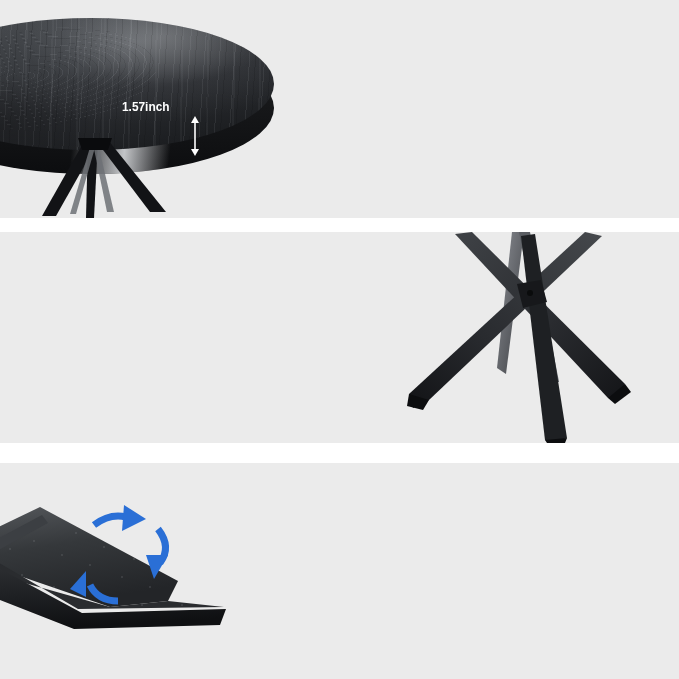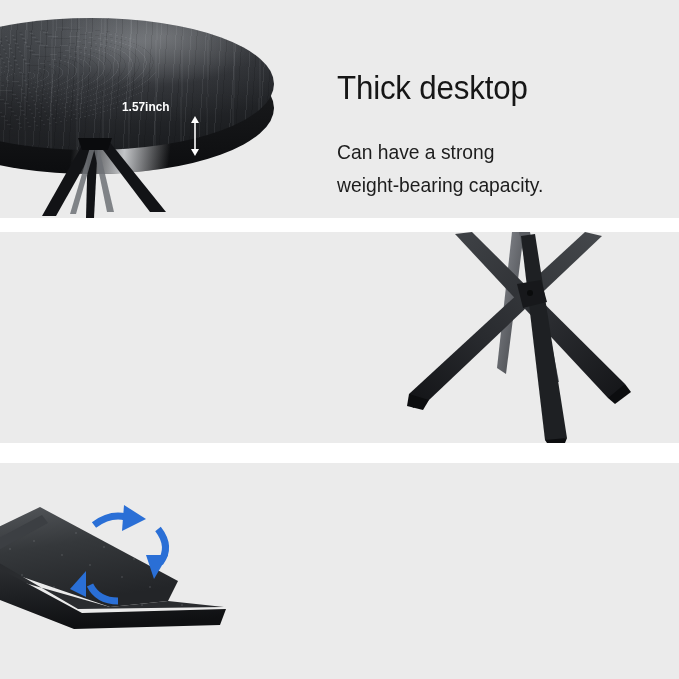--- a/index.html
+++ b/index.html
@@ -210,27 +210,20 @@
 
     <div id="dim-callout">
       <span class="dim-label">1.57inch</span>
       <svg class="dim-arrow" width="12" height="40" viewBox="0 0 12 40">
         <line x1="6" y1="4" x2="6" y2="36" stroke="#ffffff" stroke-width="1.6"></line>
         <polygon points="6,0 10,7 2,7" fill="#ffffff"></polygon>
         <polygon points="6,40 10,33 2,33" fill="#ffffff"></polygon>
       </svg>
     </div>
 
-    <div class="text-block" id="text-1">
-      <h2 class="heading">Thick desktop</h2>
-      <p class="body-text">
-        <span class="line">Can have a strong</span>
-        <span class="line">weight-bearing capacity.</span>
-      </p>
-    </div>
   </section>
 
   <section class="panel" id="panel-2">
 
     <svg id="art-crossedlegs" viewBox="0 0 280 211">
       <defs>
         <linearGradient id="legA" x1="0" y1="0" x2="1" y2="1">
           <stop offset="0%" stop-color="#3f4246"></stop>
           <stop offset="55%" stop-color="#2a2c30"></stop>
           <stop offset="100%" stop-color="#141518"></stop>

